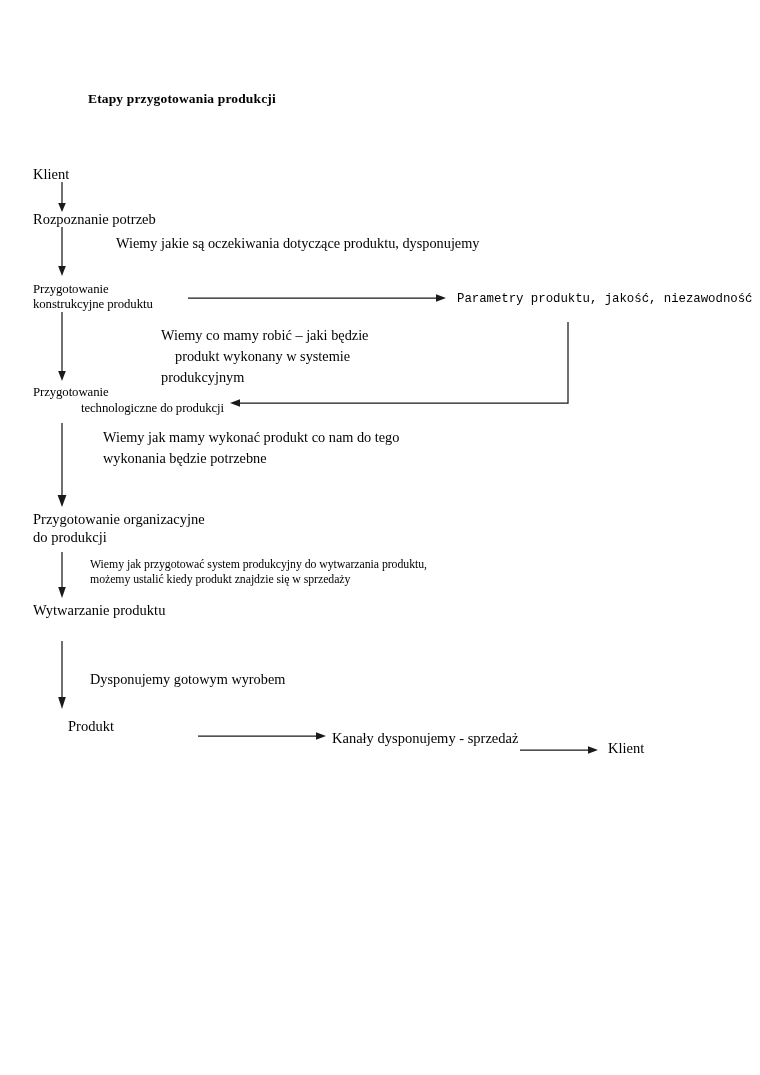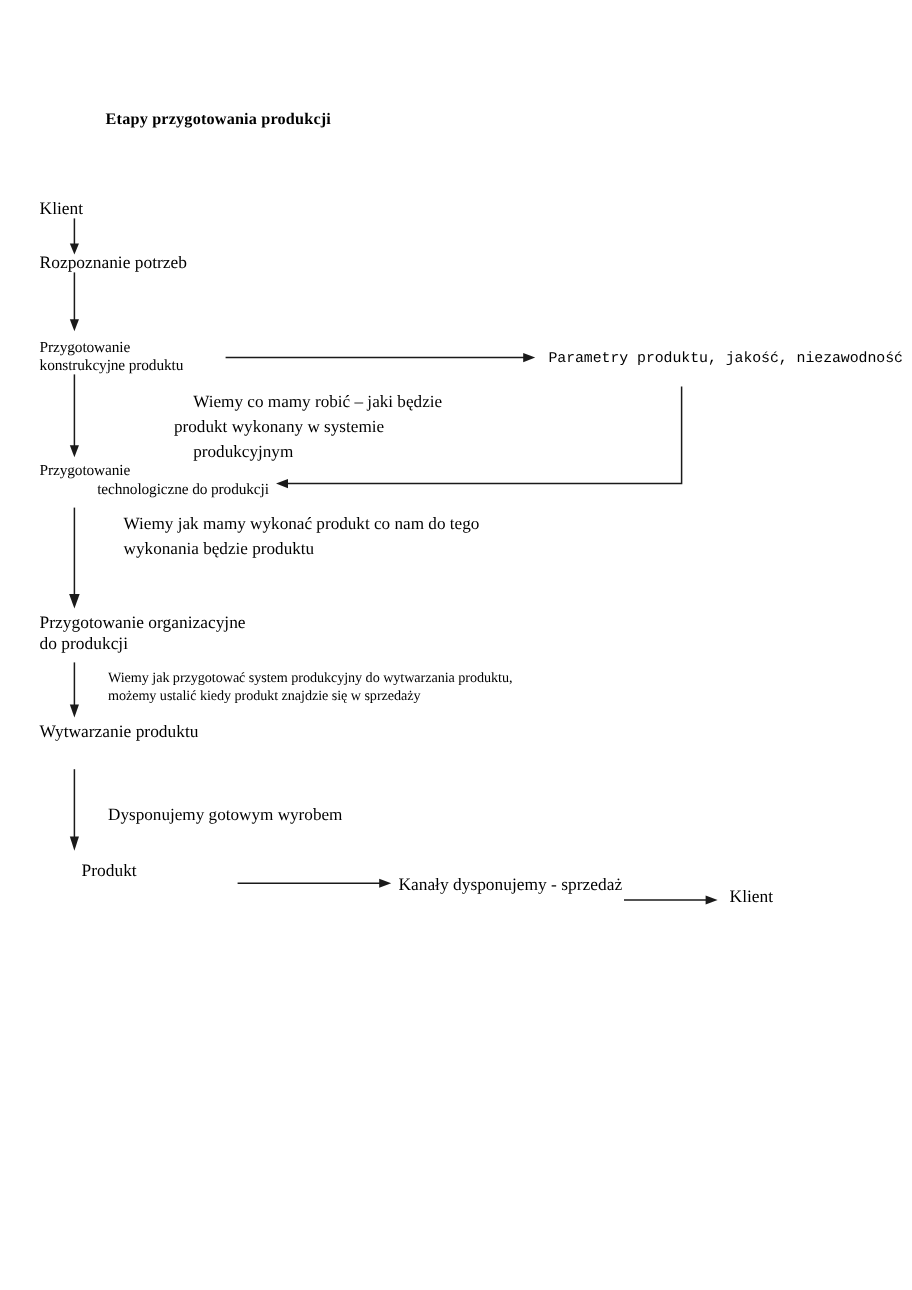--- a/index.html
+++ b/index.html
@@ -128,35 +128,36 @@
       <polygon class="hd" points="598,750 588,746.2 588,753.8"></polygon>
     </g>
   </svg>
 
   <div class="t title" style="left:88px; top:91px;">Etapy przygotowania produkcji</div>
 
   <div class="t node" style="left:33px; top:166px;">Klient</div>
 
   <div class="t node" style="left:33px; top:211px;">Rozpoznanie potrzeb</div>
 
+  <div class="t note" style="left:116px; top:235px;">Wiemy jakie są oczekiwania dotyczące produktu, dysponujemy</div>
 
   <div class="t node-sm" style="left:33px; top:282px;">Przygotowanie</div>
   <div class="t node-sm" style="left:33px; top:297px;">konstrukcyjne produktu</div>
 
   <div class="t right-label" style="left:457px; top:292px;font-family:Liberation Mono, monospace;">Parametry produktu, jakość, niezawodność</div>
 
   <div class="t note" style="left:161px; top:327px;">Wiemy co mamy robić – jaki będzie</div>
-  <div class="t note" style="left:145px; top:348px;">produkt wykonany w systemie</div>
+  <div class="t note" style="left:175px; top:348px;">produkt wykonany w systemie</div>
   <div class="t note" style="left:161px; top:369px;">produkcyjnym</div>
 
   <div class="t node-sm" style="left:33px; top:385px;">Przygotowanie</div>
   <div class="t node-sm" style="left:33px; top:401px;margin-left:48px;">technologiczne do produkcji</div>
 
   <div class="t note" style="left:103px; top:429px;">Wiemy jak mamy wykonać produkt co nam do tego</div>
-  <div class="t note" style="left:103px; top:450px;">wykonania będzie produktu</div>
+  <div class="t note" style="left:103px; top:450px;">wykonania będzie potrzebne</div>
 
   <div class="t node" style="left:33px; top:511px;">Przygotowanie organizacyjne</div>
   <div class="t node" style="left:33px; top:529px;">do produkcji</div>
 
   <div class="t note-sm" style="left:90px; top:557px;">Wiemy jak przygotować system produkcyjny do wytwarzania produktu,</div>
   <div class="t note-sm" style="left:90px; top:572px;">możemy ustalić kiedy produkt znajdzie się w sprzedaży</div>
 
   <div class="t node" style="left:33px; top:602px;">Wytwarzanie produktu</div>
 
   <div class="t note" style="left:90px; top:671px;">Dysponujemy gotowym wyrobem</div>

